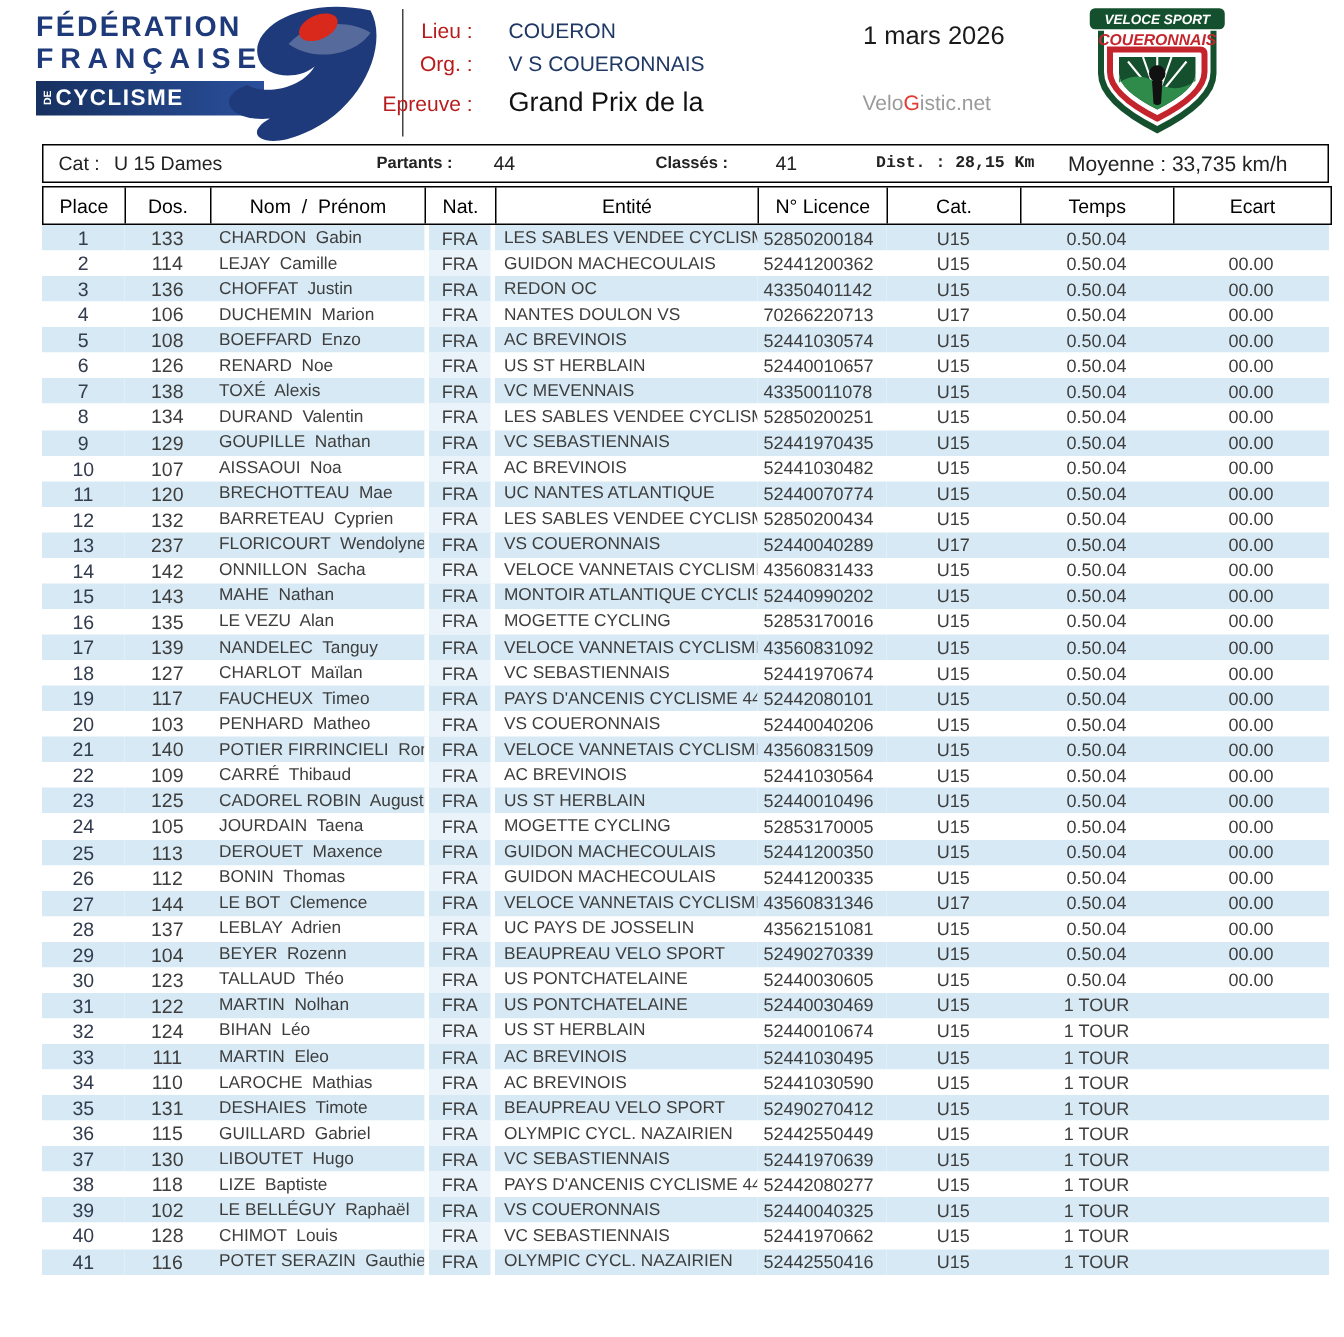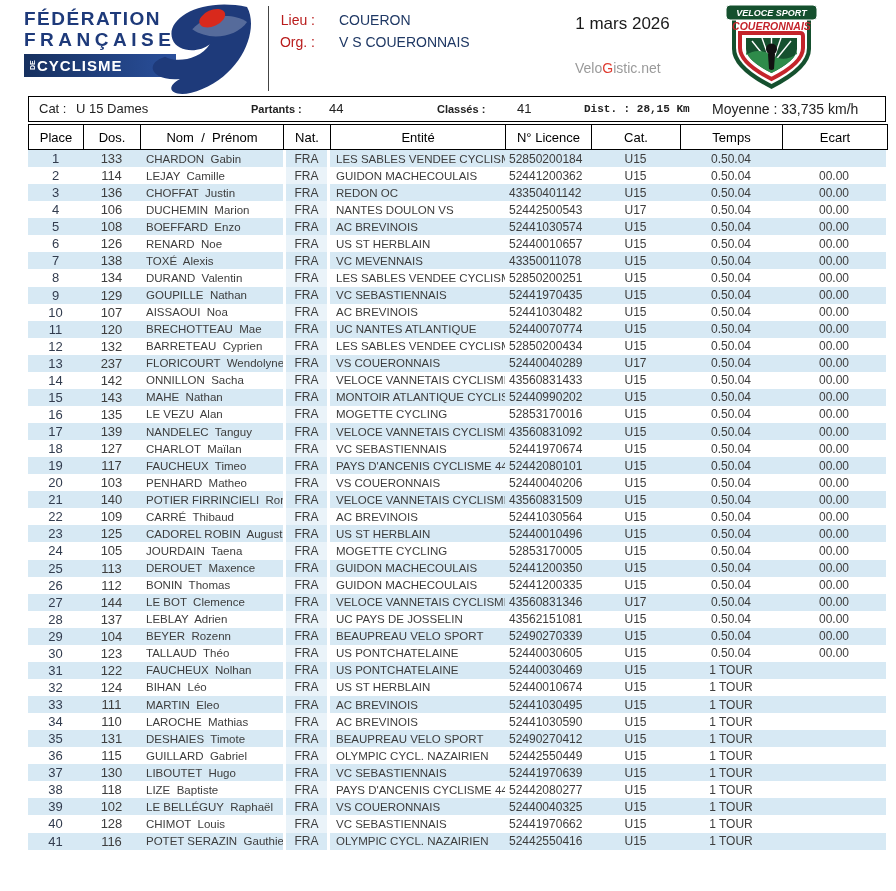--- a/index.html
+++ b/index.html
@@ -82,20 +82,24 @@
   <div class="hdr-divider"></div>
 
   <div class="field-row" style="top:12px;">
     <span class="field-label">Lieu :</span>
     <span class="field-value">COUERON</span>
   </div>
   <div class="field-row" style="top:34px;">
     <span class="field-label">Org. :</span>
     <span class="field-value">V S COUERONNAIS</span>
   </div>
+  <div class="field-row" style="top:58px;">
+    <span class="field-label">Epreuve :</span>
+    <span class="field-value big">Grand Prix de la</span>
+  </div>
 
   <div class="race-date">1 mars 2026</div>
 
   <div class="velogistic"><span>Velo</span><span class="g">G</span><span>istic.net</span></div>
 
   <svg class="badge" width="99" height="89" viewBox="0 0 99 89">
     <path d="M10,14 Q10,8 16,8 L83,8 Q89,8 89,14 L89,46 Q89,66 49.5,86 Q10,66 10,46 Z" fill="#15502e"></path>
     <path d="M14,17 Q14,12 19,12 L80,12 Q85,12 85,17 L85,45 Q85,63 49.5,81 Q14,63 14,45 Z" fill="#ffffff"></path>
     <path d="M18,30 Q18,30 21,30 L78,30 Q81,30 81,33 L81,45 Q81,60 49.5,76 Q18,60 18,45 Z" fill="#ffffff" stroke="#c4242b" stroke-width="4"></path>
     <path d="M24,35 L75,35 L75,46 Q75,57 49.5,70 Q24,57 24,46 Z" fill="#15502e"></path>
@@ -170,21 +174,21 @@
       <div class="cell c-cat" style="width: 89px;">U15</div>
       <div class="cell c-temps" style="width: 102px;">0.50.04</div>
       <div class="cell c-ecart" style="width: 104px;">00.00</div>
     </div>
     <div class="row even">
       <div class="cell c-place" style="width: 55px;">4</div>
       <div class="cell c-dos" style="width: 57px;">106</div>
       <div class="cell c-name" style="width: 143px;">DUCHEMIN  Marion</div>
       <div class="cell c-nat" style="width: 47px;">FRA</div>
       <div class="cell c-entity" style="width: 175px;">NANTES DOULON VS</div>
-      <div class="cell c-licence" style="width: 86px;">52442500543</div>
+      <div class="cell c-licence" style="width: 86px;">70266220713</div>
       <div class="cell c-cat" style="width: 89px;">U17</div>
       <div class="cell c-temps" style="width: 102px;">0.50.04</div>
       <div class="cell c-ecart" style="width: 104px;">00.00</div>
     </div>
     <div class="row odd">
       <div class="cell c-place" style="width: 55px;">5</div>
       <div class="cell c-dos" style="width: 57px;">108</div>
       <div class="cell c-name" style="width: 143px;">BOEFFARD  Enzo</div>
       <div class="cell c-nat" style="width: 47px;">FRA</div>
       <div class="cell c-entity" style="width: 175px;">AC BREVINOIS</div>
@@ -464,21 +468,21 @@
       <div class="cell c-nat" style="width: 47px;">FRA</div>
       <div class="cell c-entity" style="width: 175px;">US PONTCHATELAINE</div>
       <div class="cell c-licence" style="width: 86px;">52440030605</div>
       <div class="cell c-cat" style="width: 89px;">U15</div>
       <div class="cell c-temps" style="width: 102px;">0.50.04</div>
       <div class="cell c-ecart" style="width: 104px;">00.00</div>
     </div>
     <div class="row odd">
       <div class="cell c-place" style="width: 55px;">31</div>
       <div class="cell c-dos" style="width: 57px;">122</div>
-      <div class="cell c-name" style="width: 143px;">FAUCHEUX  Nolhan</div>
+      <div class="cell c-name" style="width: 143px;">MARTIN  Nolhan</div>
       <div class="cell c-nat" style="width: 47px;">FRA</div>
       <div class="cell c-entity" style="width: 175px;">US PONTCHATELAINE</div>
       <div class="cell c-licence" style="width: 86px;">52440030469</div>
       <div class="cell c-cat" style="width: 89px;">U15</div>
       <div class="cell c-temps" style="width: 102px;">1 TOUR</div>
       <div class="cell c-ecart" style="width: 104px;"></div>
     </div>
     <div class="row even">
       <div class="cell c-place" style="width: 55px;">32</div>
       <div class="cell c-dos" style="width: 57px;">124</div>

